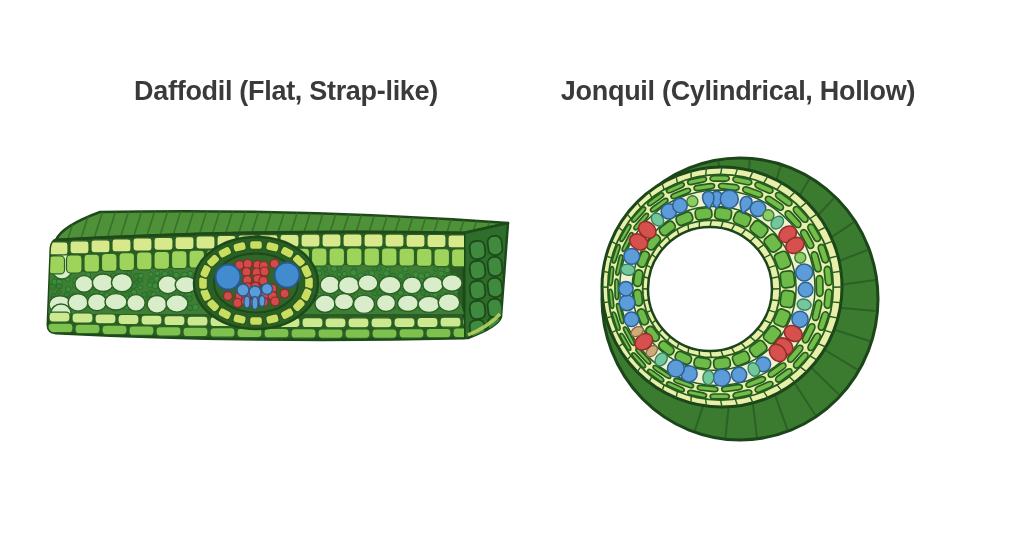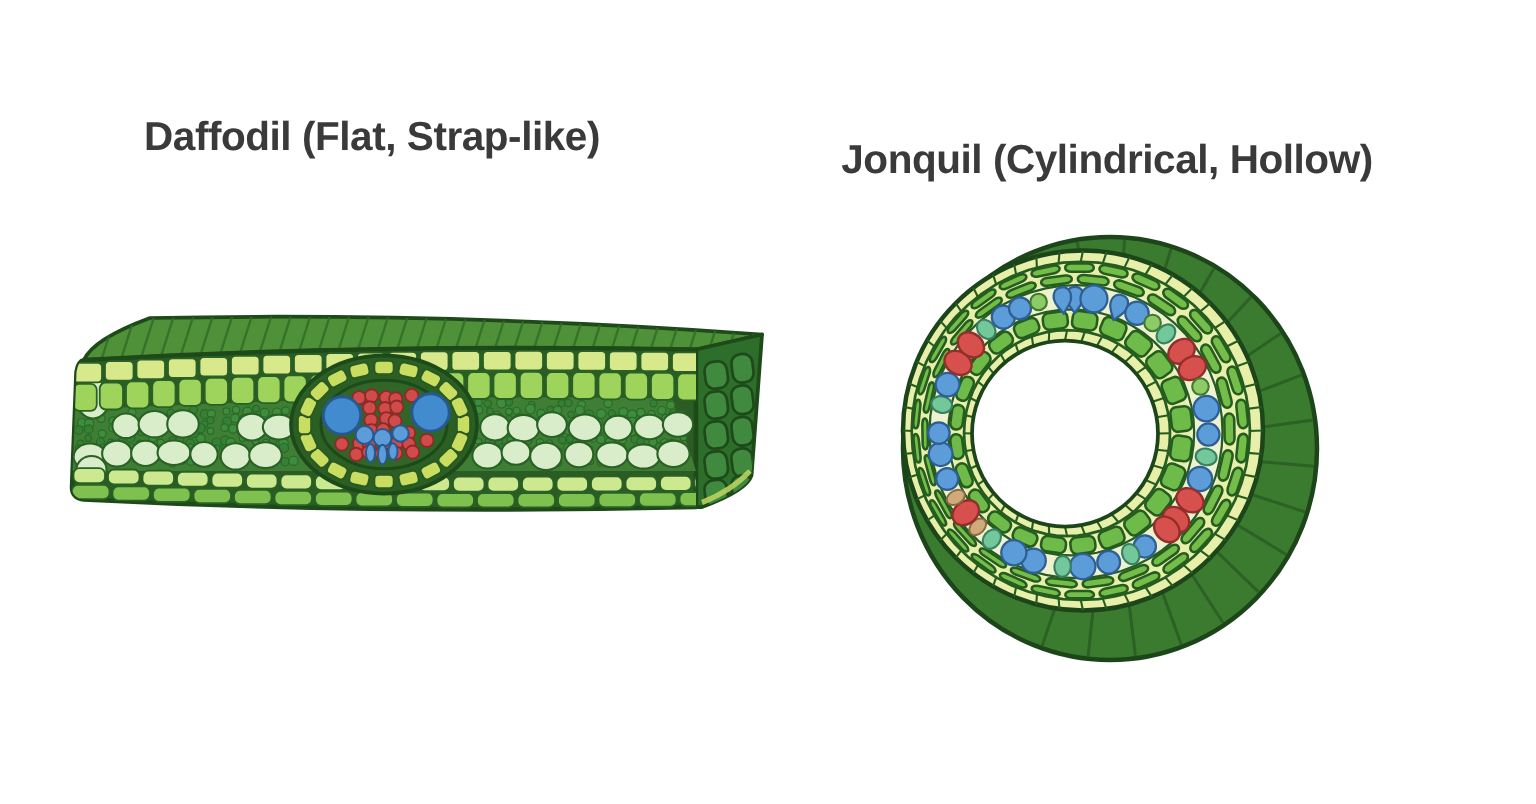--- a/index.html
+++ b/index.html
@@ -1,21 +1,21 @@
 <!DOCTYPE html>
 <html><head>
 <meta charset="utf-8">
 <style>
   html,body{margin:0;padding:0;background:#eee;}
   .canvas{position:relative;width:1024px;height:536px;background:#ffffff;overflow:hidden;
           font-family:"Liberation Sans",sans-serif;}
   .fig-title{position:absolute;top:76px;font-size:27px;font-weight:600;letter-spacing:-0.3px;
              color:#3a3a3a;text-align:center;white-space:nowrap;}
-  .fig-title.left{left:58px;width:380px;}
-  .fig-title.right{left:552px;width:372px;margin-top:15px;}
+  .fig-title.left{left:58px;width:380px;text-align:right;}
+  .fig-title.right{left:552px;width:372px;}
   svg.diagram{position:absolute;left:0;top:0;width:1024px;height:536px;display:block;}
 </style>
 </head>
 <body>
 
 <div class="canvas">
   <div class="fig-title left">Daffodil (Flat, Strap-like)</div>
   <div class="fig-title right">Jonquil (Cylindrical, Hollow)</div>
   <svg class="diagram" id="fig" viewBox="0 0 1024 536">
     <defs id="defs">

